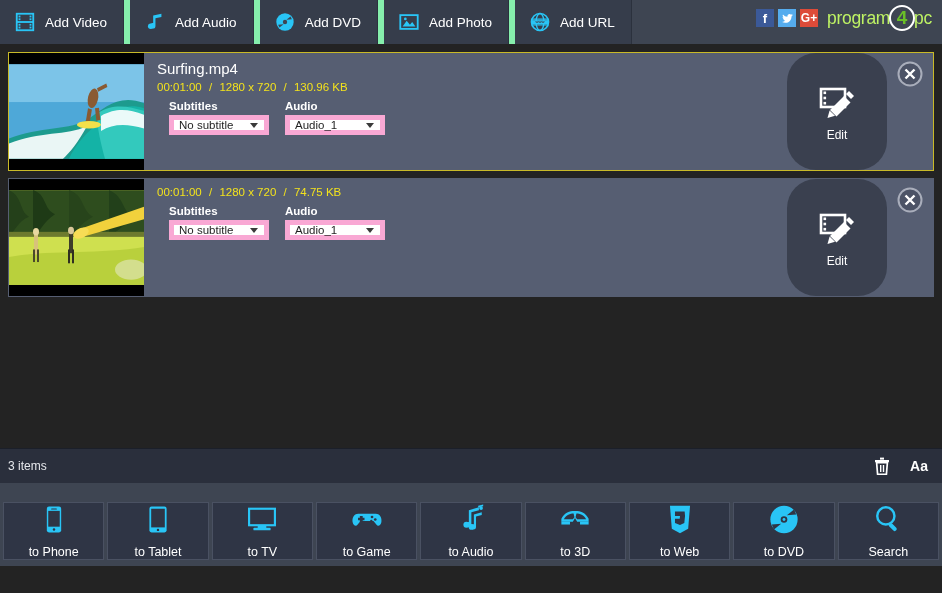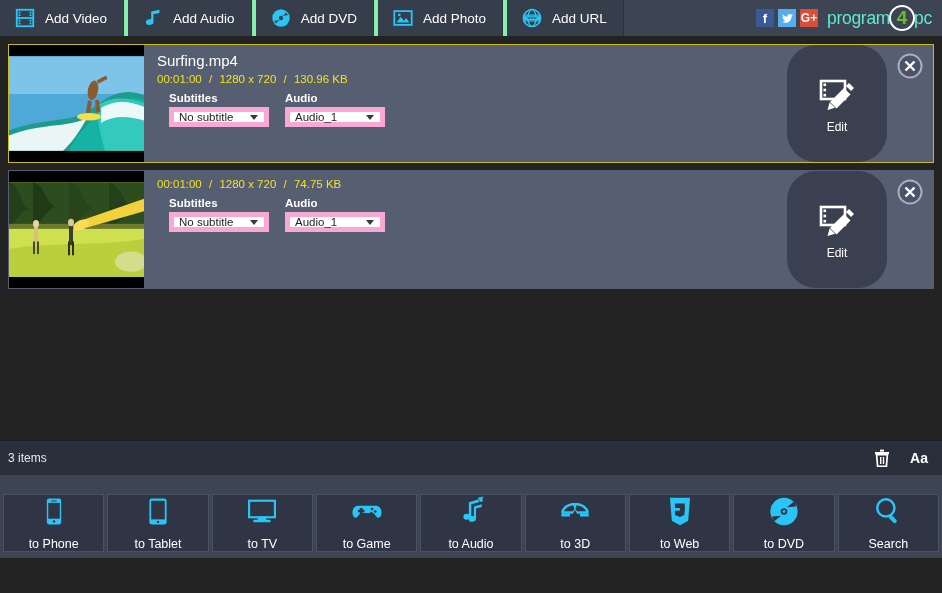--- a/index.html
+++ b/index.html
@@ -5,34 +5,34 @@
   * { box-sizing: border-box; margin: 0; padding: 0; }
   html, body {
     width: 942px; height: 593px;
     background: #232323;
     font-family: "Liberation Sans", sans-serif;
     overflow: hidden;
   }
 
   
   .header {
-    height: 36px;
+    height: 44px;
     background: #3e4552;
     display: flex;
     align-items: stretch;
     position: relative;
   }
   .tab {
     display: flex;
     align-items: center;
     gap: 9px;
     padding: 0 16px 0 14px;
     background: #363d4b;
     border-right: 1px solid #2b313d;
-    border-left: 4px solid #86efac;
+    border-left: 6px solid #86efac;
     cursor: pointer;
   }
   .tab:first-child { border-left: none; }
   .tab-label {
     color: #ffffff;
     font-size: 13.5px;
     white-space: nowrap;
   }
   .tab-ico { width: 22px; height: 22px; display: block; flex: none; }
 
@@ -54,21 +54,21 @@
   }
   .soc.fb { background: #3b5998; }
   .soc.tw { background: #55acee; }
   .soc.gp { background: #dd4b39; font-size: 12px; }
   .logo {
     display: flex; align-items: center;
     margin-left: 5px; margin-right: 4px;
     cursor: pointer;
   }
   .logo-txt {
-    color: #5eead4;
+    color: #bef264;
     font-size: 17.5px;
     letter-spacing: -0.3px;
   }
   .logo-four {
     position: relative;
     width: 26px; height: 26px;
     margin: 0 -1px;
     display: flex; align-items: center; justify-content: center;
   }
   .logo-four .ring {

